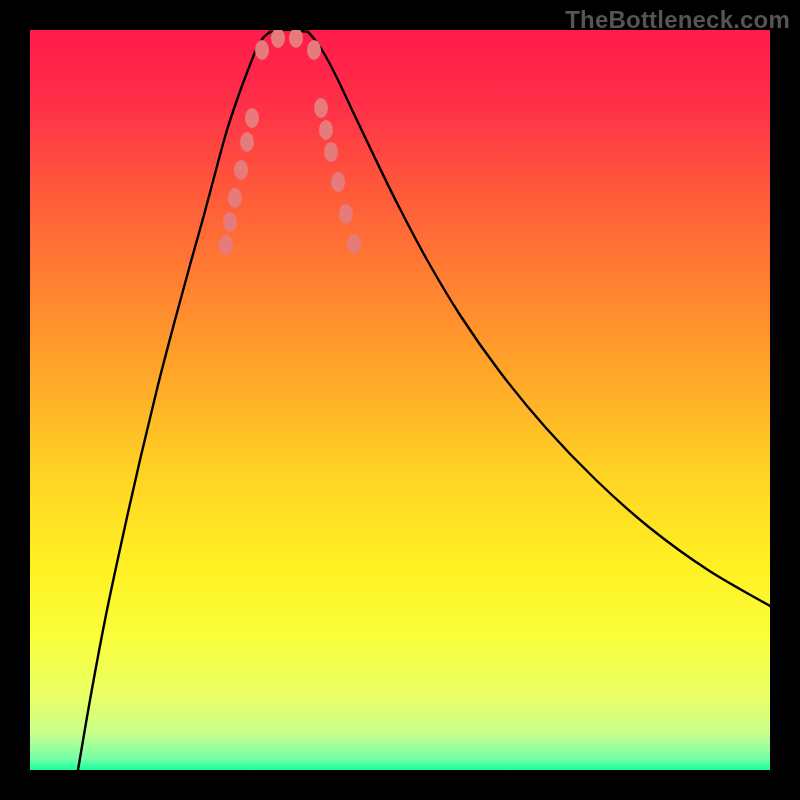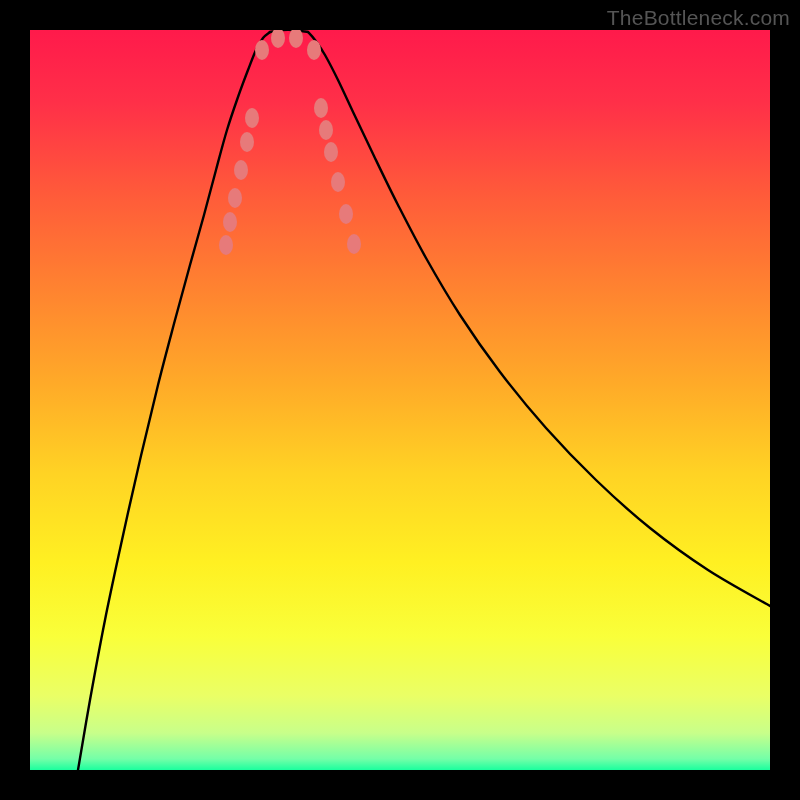--- a/index.html
+++ b/index.html
@@ -24,22 +24,22 @@
     left: 0;
     top: 0;
     width: 740px;
     height: 740px;
   }
   .watermark {
     position: absolute;
     top: 6px;
     right: 10px;
     color: #555;
-    font-size: 21px;
-    font-weight: 400;
+    font-size: 24px;
+    font-weight: 700;
     letter-spacing: 0.2px;
     user-select: none;
   }
   svg { display: block; }
 </style>
 </head>
 <body>
 
 <div class="watermark">TheBottleneck.com</div>
 

